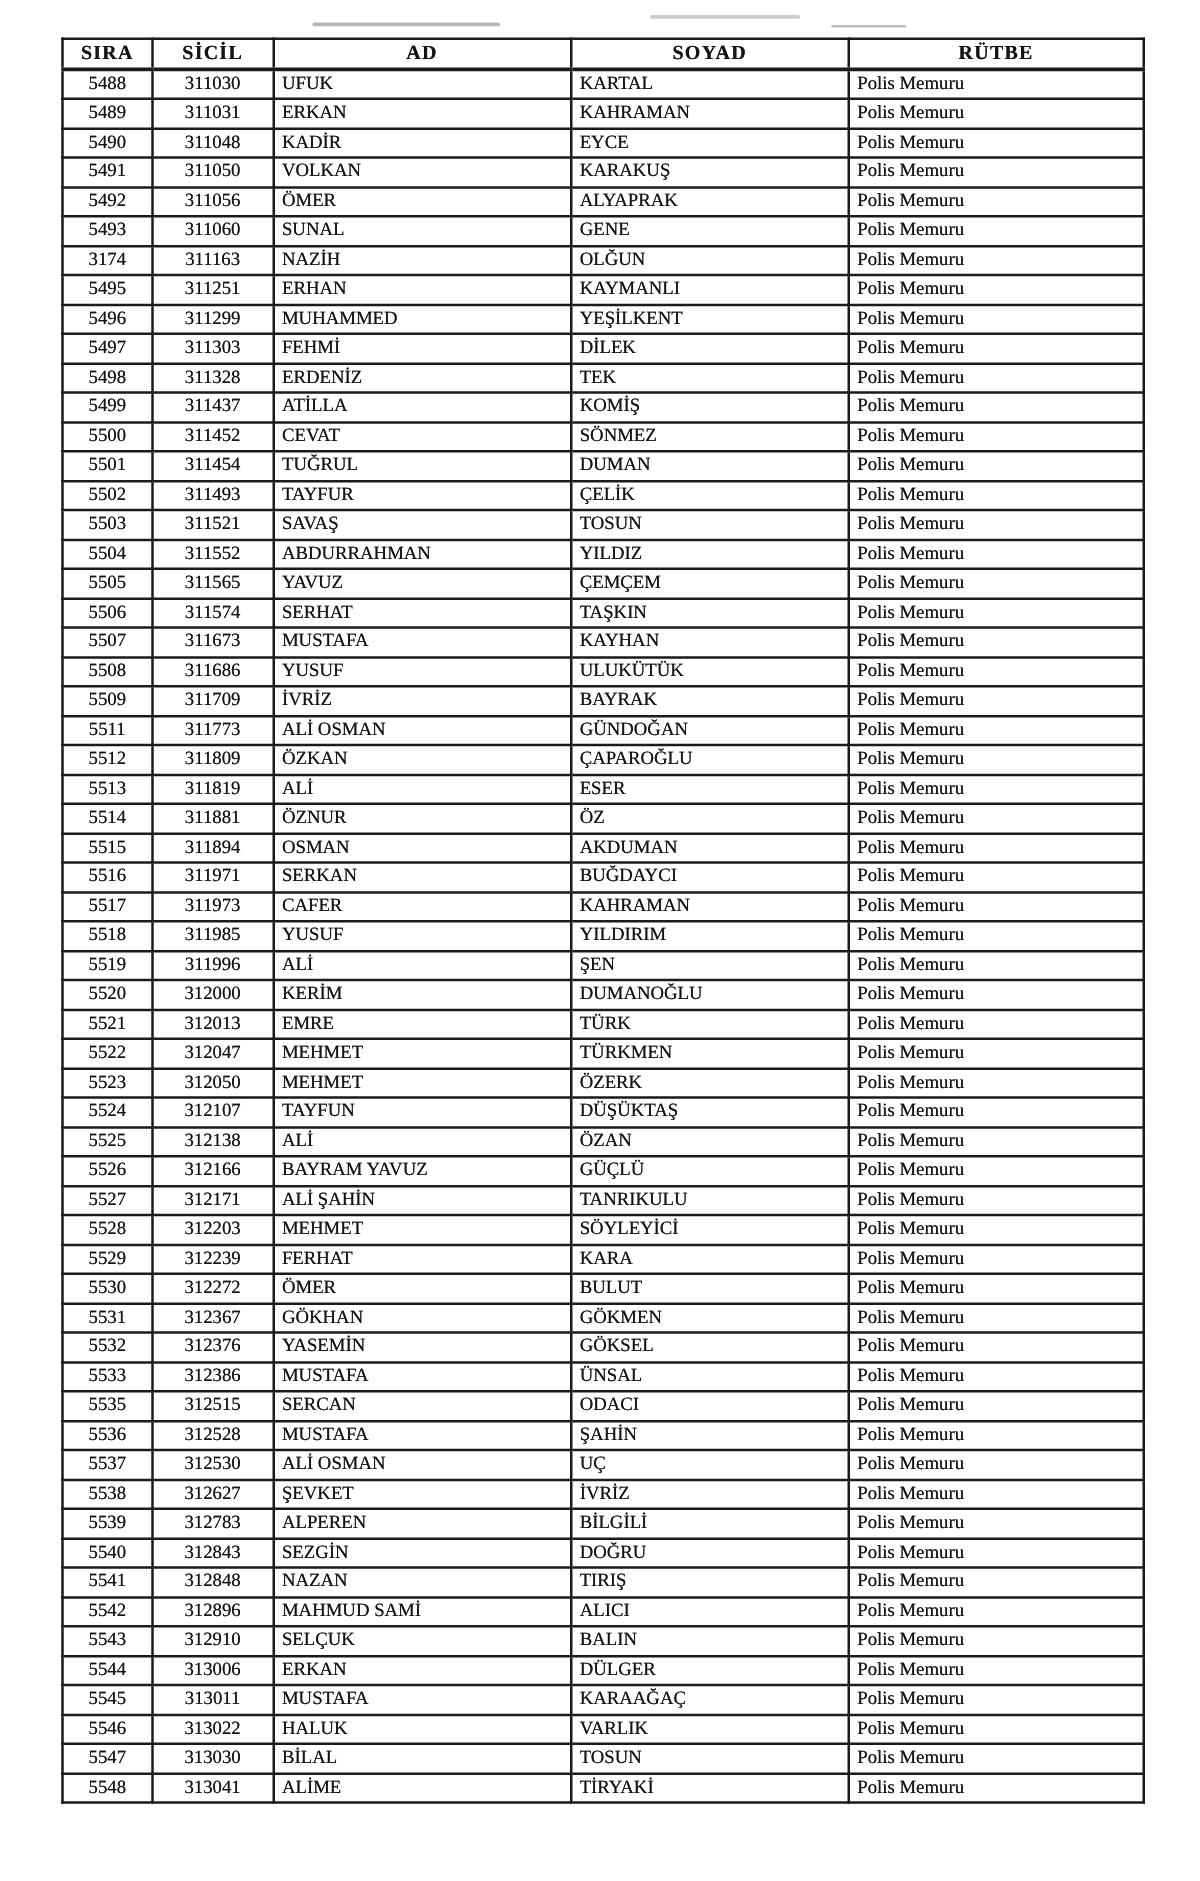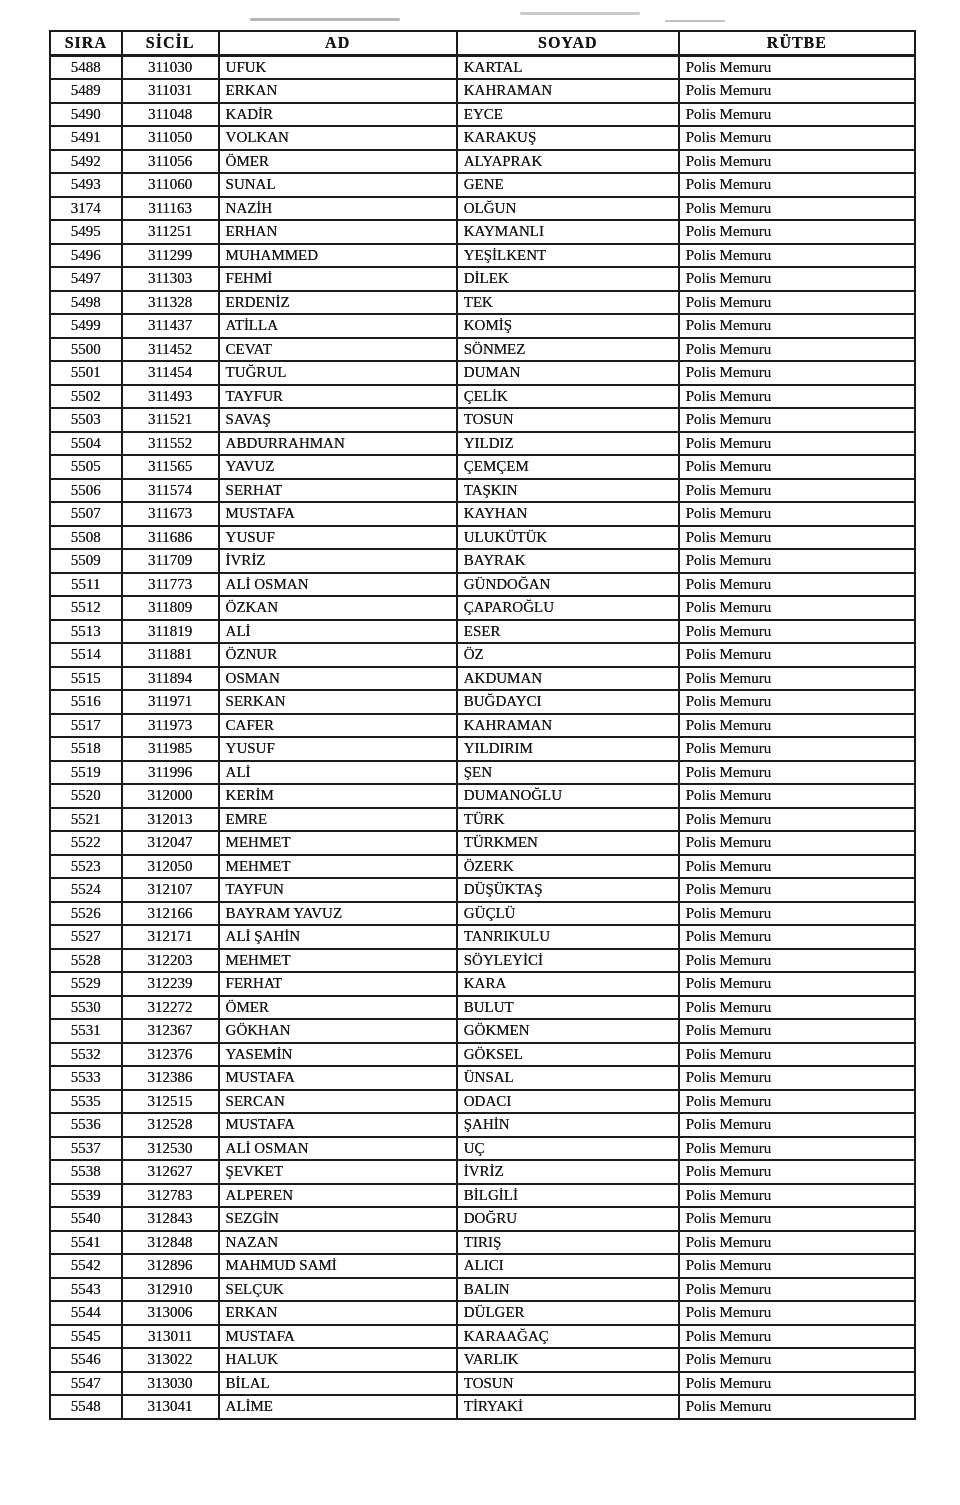--- a/index.html
+++ b/index.html
@@ -334,20 +334,27 @@
           <td class="cell-rutbe">Polis Memuru</td>
         </tr>
         <tr>
           <td class="cell-sira">5524</td>
           <td class="cell-sicil">312107</td>
           <td class="cell-ad">TAYFUN</td>
           <td class="cell-soyad">DÜŞÜKTAŞ</td>
           <td class="cell-rutbe">Polis Memuru</td>
         </tr>
         <tr>
+          <td class="cell-sira">5525</td>
+          <td class="cell-sicil">312138</td>
+          <td class="cell-ad">ALİ</td>
+          <td class="cell-soyad">ÖZAN</td>
+          <td class="cell-rutbe">Polis Memuru</td>
+        </tr>
+        <tr>
           <td class="cell-sira">5526</td>
           <td class="cell-sicil">312166</td>
           <td class="cell-ad">BAYRAM YAVUZ</td>
           <td class="cell-soyad">GÜÇLÜ</td>
           <td class="cell-rutbe">Polis Memuru</td>
         </tr>
         <tr>
           <td class="cell-sira">5527</td>
           <td class="cell-sicil">312171</td>
           <td class="cell-ad">ALİ ŞAHİN</td>

